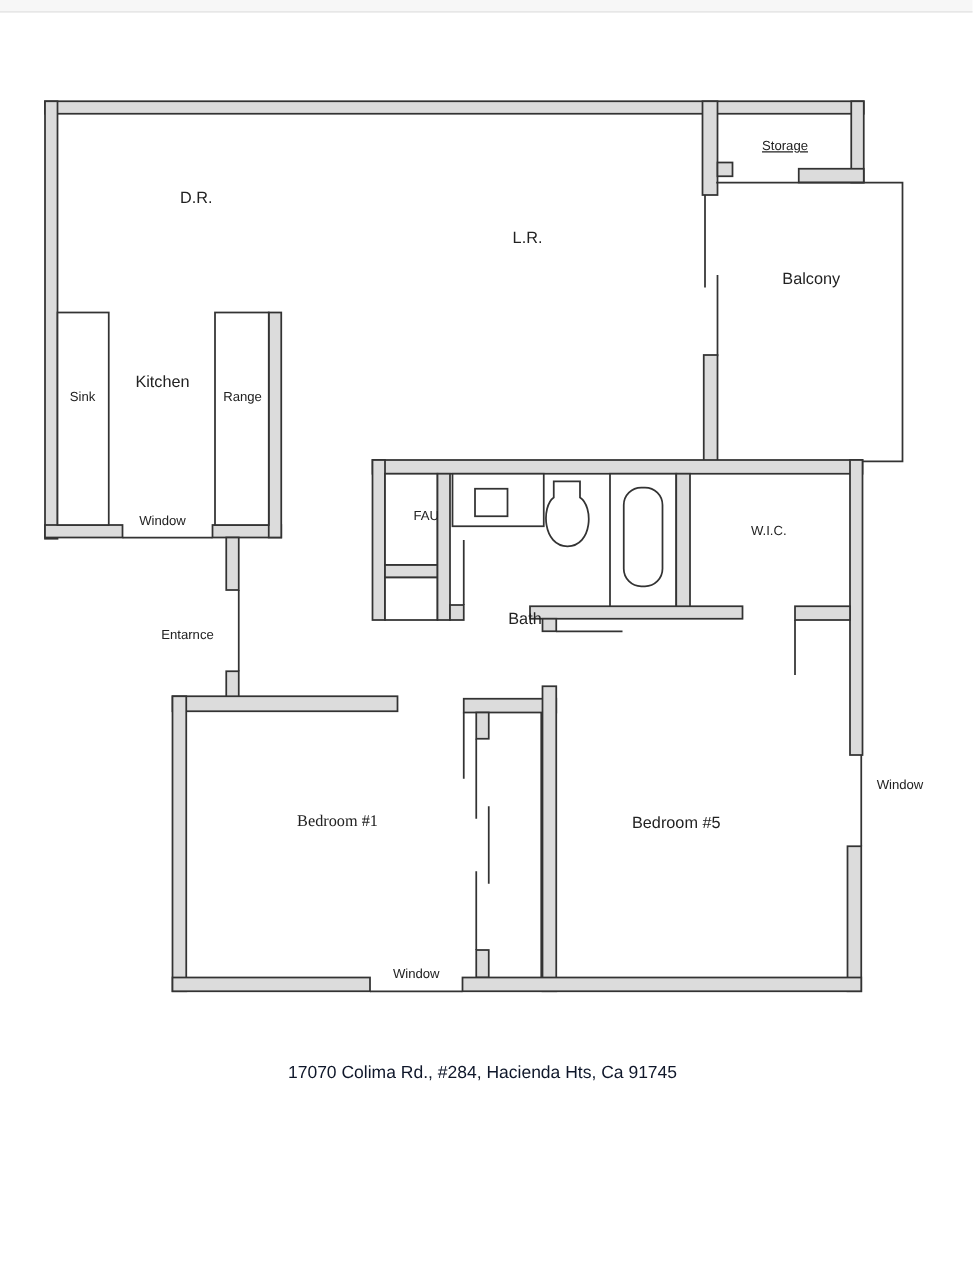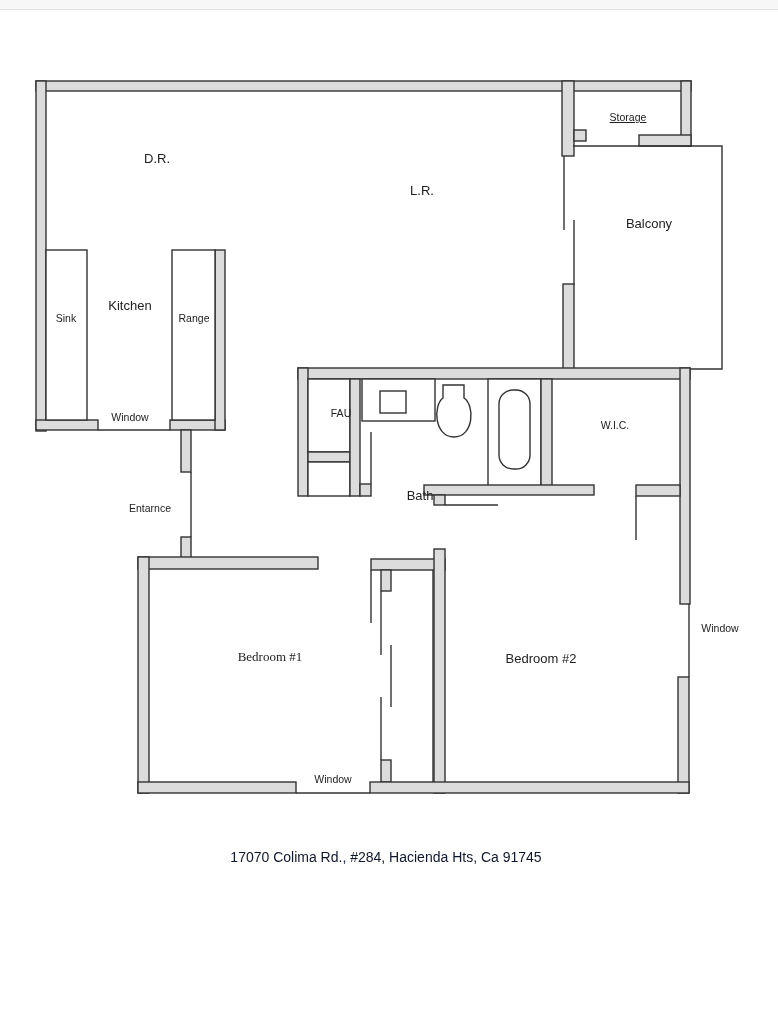--- a/index.html
+++ b/index.html
@@ -106,17 +106,17 @@
 <div class="lbl room" style="left:649px; top:223px;">Balcony</div>
 <div class="lbl room" style="left:130px; top:305px;">Kitchen</div>
 <div class="lbl small" style="left:66px; top:318px;">Sink</div>
 <div class="lbl small" style="left:194px; top:318px;">Range</div>
 <div class="lbl small" style="left:130px; top:417px;">Window</div>
 <div class="lbl small" style="left:325px; top:413px;padding-left:32px;">FAU</div>
 <div class="lbl room" style="left:420px; top:455px;margin-top:40px;">Bath</div>
 <div class="lbl small" style="left:615px; top:425px;">W.I.C.</div>
 <div class="lbl small" style="left:150px; top:508px;">Entarnce</div>
 <div class="lbl room" style="left:270px; top:657px;font-family:Liberation Serif, serif;">Bedroom #1</div>
-<div class="lbl room" style="left:541px; top:658px;">Bedroom #2</div>
+<div class="lbl room" style="left:541px; top:658px;">Bedroom #5</div>
 <div class="lbl small" style="left:333px; top:779px;">Window</div>
 <div class="lbl small" style="left:720px; top:628px;">Window</div>
 
 <div class="address">17070 Colima Rd., #284, Hacienda Hts, Ca 91745</div>
 
 </body></html>

